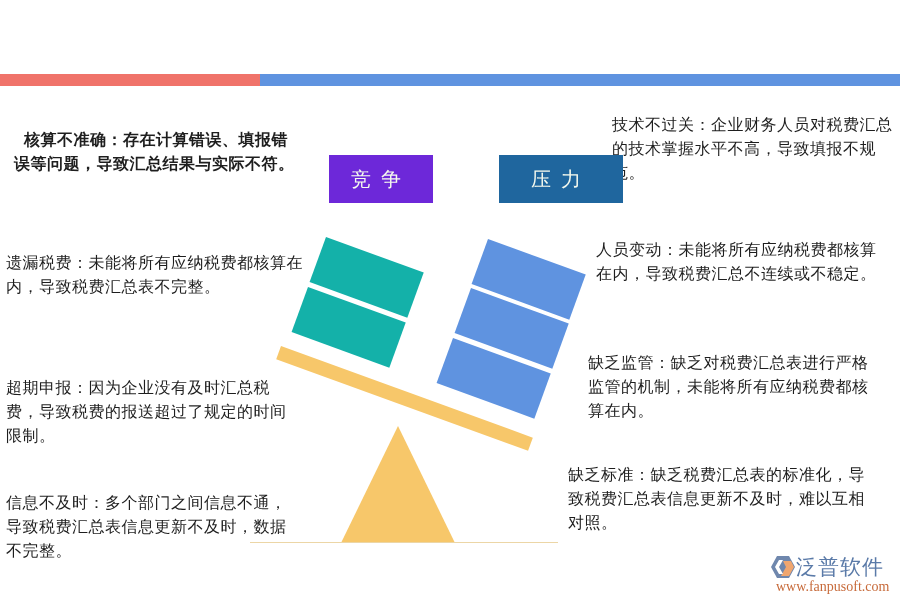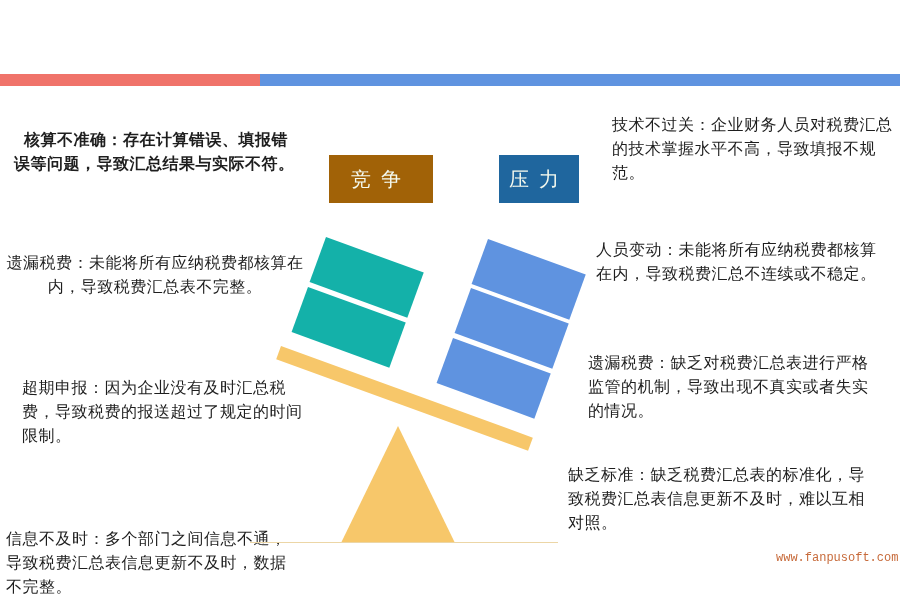--- a/index.html
+++ b/index.html
@@ -14,51 +14,59 @@
   .block { position:absolute; width:104px; height:48px; transform-origin:0 0; }
   .plank { position:absolute; left:281px; top:346px; width:268px; height:14px; background:#f7c76a;
            transform-origin:0 0; transform:rotate(20deg); }
   .baseline { position:absolute; left:250px; top:542px; width:308px; height:1px; background:#ecd6a6; }
   .fulcrum { position:absolute; left:341px; top:426px; width:0; height:0;
              border-left:57px solid transparent; border-right:57px solid transparent;
              border-bottom:117px solid #f7c76a; }
   .logo { position:absolute; left:770px; top:553px; display:flex; flex-direction:column; align-items:flex-start; }
   .logo-row { display:flex; align-items:center; }
   .logo-name { font-size:21px; color:#5a7aa8; font-family:"DejaVu Sans","Liberation Sans",sans-serif; letter-spacing:1px; }
-  .logo-url { font-size:12px; color:#c76a3a; font-family:Liberation Mono, monospace; margin-left:6px; margin-top:-2px;text-align:right; }
+  .logo-url { font-size:14px; color:#c76a3a; font-family:Liberation Serif, serif; margin-left:6px; margin-top:-2px;text-align:right; }
 </style>
 </head>
 <body>
 
 <div class="stripe red"></div>
 <div class="stripe blue"></div>
 
 <div class="text-block" style="left:14px; top:128px; width:290px; text-indent:10px;font-weight:bold;">核算不准确：存在计算错误、填报错误等问题，导致汇总结果与实际不符。</div>
-<div class="text-block" style="left:6px; top:251px; width:298px;text-align:center;">遗漏税费：未能将所有应纳税费都核算在内，导致税费汇总表不完整。</div>
-<div class="text-block" style="left:6px; top:376px; width:290px;margin-left:16px;">超期申报：因为企业没有及时汇总税费，导致税费的报送超过了规定的时间限制。</div>
-<div class="text-block" style="left:6px; top:491px; width:290px;margin-top:36px;">信息不及时：多个部门之间信息不通，导致税费汇总表信息更新不及时，数据不完整。</div>
+<div class="text-block" style="left:6px; top:251px; width:298px;">遗漏税费：未能将所有应纳税费都核算在内，导致税费汇总表不完整。</div>
+<div class="text-block" style="left:6px; top:376px; width:290px;">超期申报：因为企业没有及时汇总税费，导致税费的报送超过了规定的时间限制。</div>
+<div class="text-block" style="left:6px; top:491px; width:290px;">信息不及时：多个部门之间信息不通，导致税费汇总表信息更新不及时，数据不完整。</div>
 
 <div class="text-block" style="left:612px; top:113px; width:290px;">技术不过关：企业财务人员对税费汇总的技术掌握水平不高，导致填报不规范。</div>
 <div class="text-block" style="left:596px; top:238px; width:295px;">人员变动：未能将所有应纳税费都核算在内，导致税费汇总不连续或不稳定。</div>
-<div class="text-block" style="left:588px; top:351px; width:295px;">遗漏税费：缺乏对税费汇总表进行严格监管的机制，导致出现不真实或者失实的情况。</div>
+<div class="text-block" style="left:588px; top:351px; width:295px;">缺乏监管：缺乏对税费汇总表进行严格监管的机制，未能将所有应纳税费都核算在内。</div>
 <div class="text-block" style="left:568px; top:463px; width:298px;">缺乏标准：缺乏税费汇总表的标准化，导致税费汇总表信息更新不及时，难以互相对照。</div>
 
-<div class="label-box" style="left:329px; top:155px; width:104px; background:#a16207;">
+<div class="label-box" style="left:329px; top:155px; width:104px; background:#6d28d9;">
   <span>竞争</span>
 </div>
-<div class="label-box" style="left:499px; top:155px; width:80px; background:#1f669e;">
+<div class="label-box" style="left:499px; top:155px; width:124px; background:#1f669e;">
   <span>压力</span>
 </div>
 
 <div class="block" style="left:326px; top:237px; background:#14b1a9; transform:rotate(20deg);"></div>
 <div class="block" style="left:308px; top:287px; background:#14b1a9; transform:rotate(20deg);"></div>
 
 <div class="block" style="left:488px; top:239px; background:#5f93e0; transform:rotate(20deg);"></div>
 <div class="block" style="left:471px; top:288px; background:#5f93e0; transform:rotate(20deg);"></div>
 <div class="block" style="left:453px; top:338px; background:#5f93e0; transform:rotate(20deg);"></div>
 
 <div class="plank"></div>
 <div class="fulcrum"></div>
 <div class="baseline"></div>
 
 <div class="logo">
+  <div class="logo-row">
+    <svg width="26" height="24" viewBox="0 0 26 24">
+      <polygon points="7,1 19,1 25,12 19,23 7,23 1,12" fill="#6f87ad"></polygon>
+      <polygon points="13,6 21,6 24,12 19,21 11,21 16,12" fill="#f0a66f"></polygon>
+      <polygon points="5,12 9,5 13,5 9,12 13,19 9,19" fill="#ffffff"></polygon>
+    </svg>
+    <span class="logo-name">泛普软件</span>
+  </div>
   <span class="logo-url">www.fanpusoft.com</span>
 </div>
 
 </body></html>

